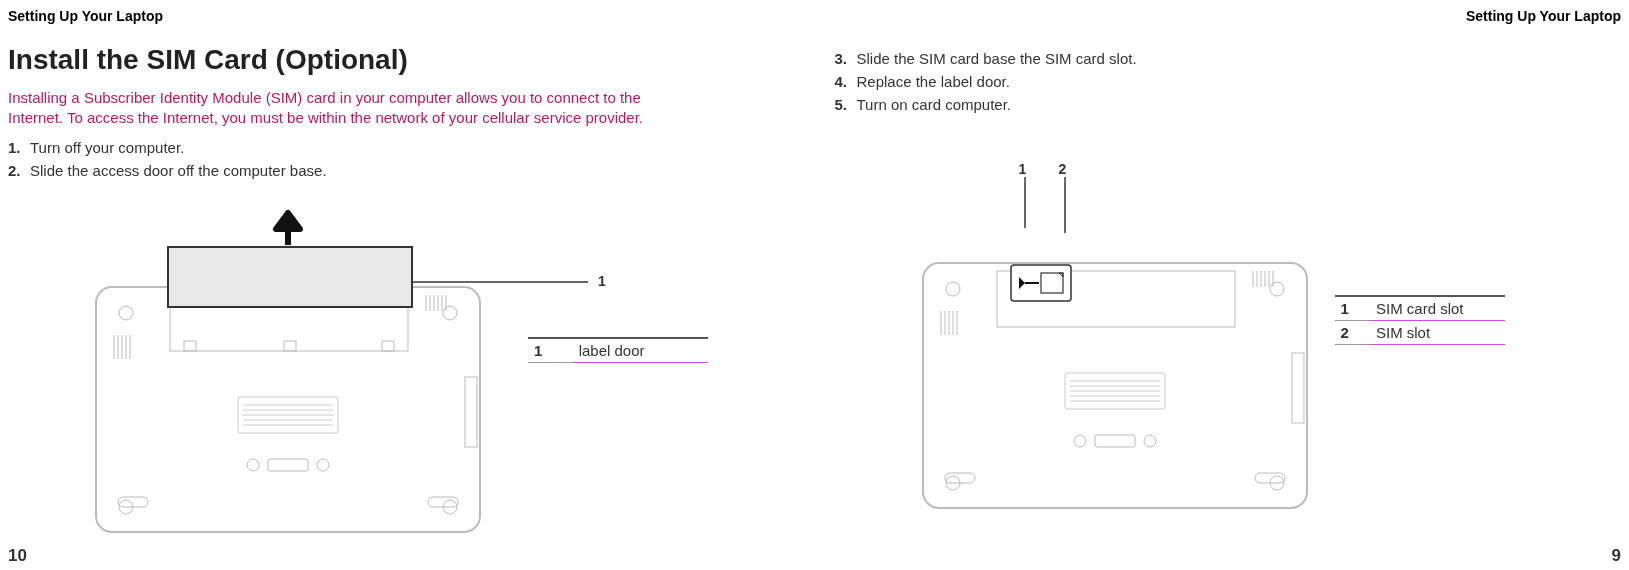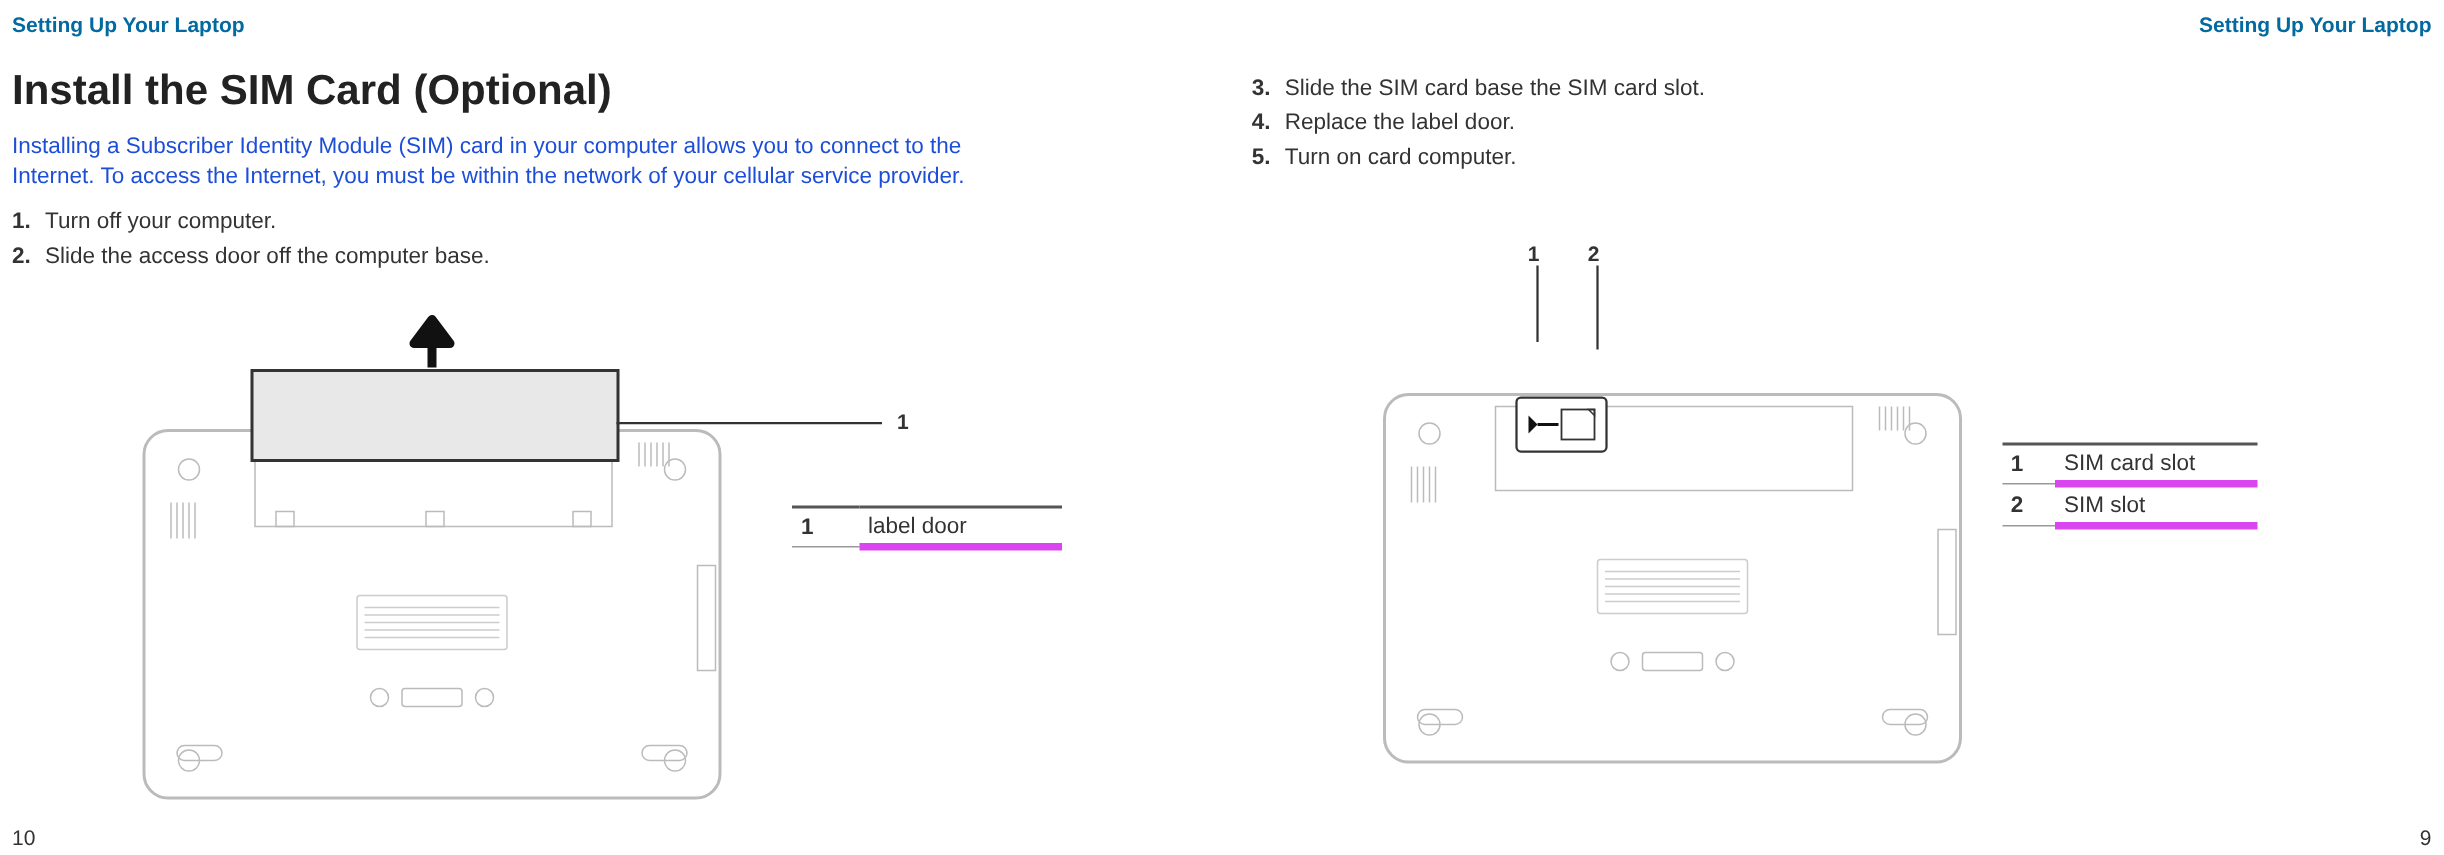--- a/index.html
+++ b/index.html
@@ -18,36 +18,36 @@
     .page {
       width: 50%;
       padding: 8px 20px 20px 8px;
       position: relative;
     }
     .page-right {
       padding: 8px 8px 20px 20px;
     }
     .header {
       font-size: 14px;
-      color: #0369a1;
+      color: #000000;
       font-weight: bold;
     }
     .header-right {
       text-align: right;
     }
     .section-title {
       font-size: 28px;
       font-weight: bold;
       margin-top: 20px;
       margin-bottom: 12px;
       color: #222;
     }
     .body-text {
       font-size: 15px;
-      color: #1d4ed8;
+      color: #be185d;
       margin-bottom: 10px;
       max-width: 640px;
       line-height: 1.35;
     }
     .ol {
       margin-top: 4px;
     }
     .li {
       display: flex;
       font-size: 15px;
@@ -87,31 +87,31 @@
       font-size: 15px;
     }
     .legend-table td.num {
       border-top: 1px solid #999;
       border-bottom: 1px solid #999;
       padding: 3px 14px 3px 6px;
       font-weight: bold;
     }
     .legend-table td.label {
       border-top: 1px solid #999;
-      border-bottom: 5px solid #d946ef;
+      border-bottom: 1px solid #d946ef;
       padding: 3px 14px 3px 6px;
     }
     .legend-table tr:first-child td {
       border-top: 2px solid #555;
     }
     .page-num {
       position: absolute;
       bottom: 4px;
-      font-size: 14px;
-      font-weight: normal;
+      font-size: 17px;
+      font-weight: bold;
     }
     .page-num-left { left: 8px; }
     .page-num-right { right: 8px; }
     .right-steps {
       margin-top: 26px;
     }
   </style>
 </head>
 <body>
 

